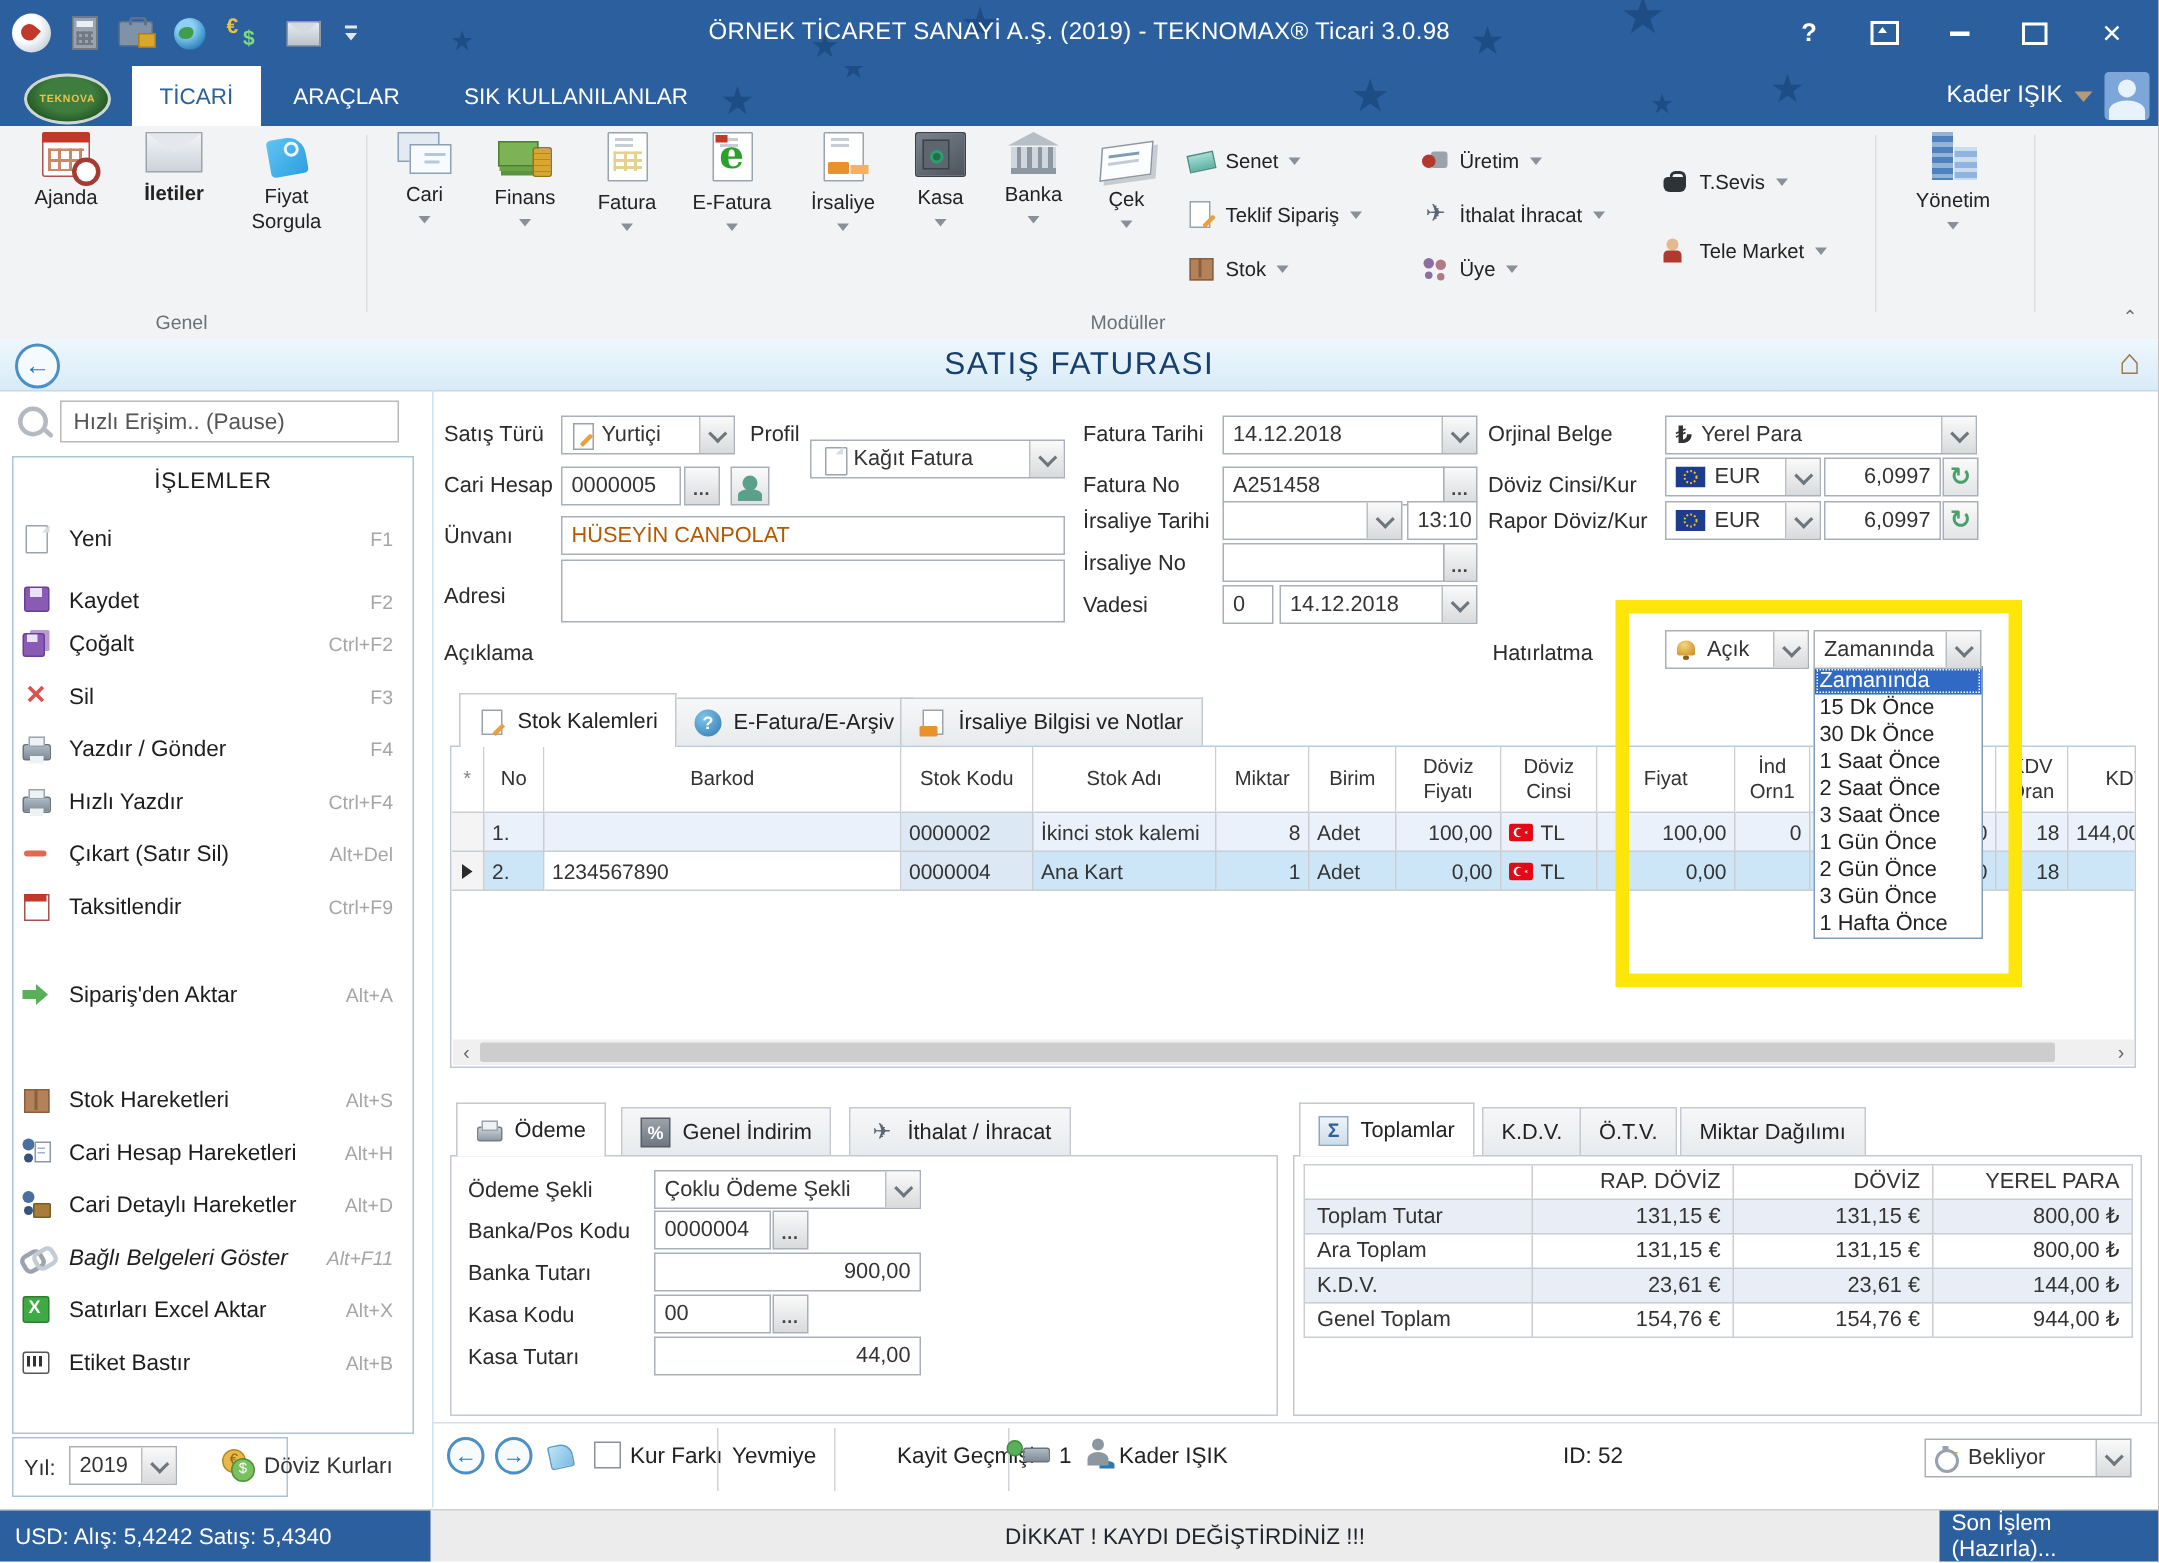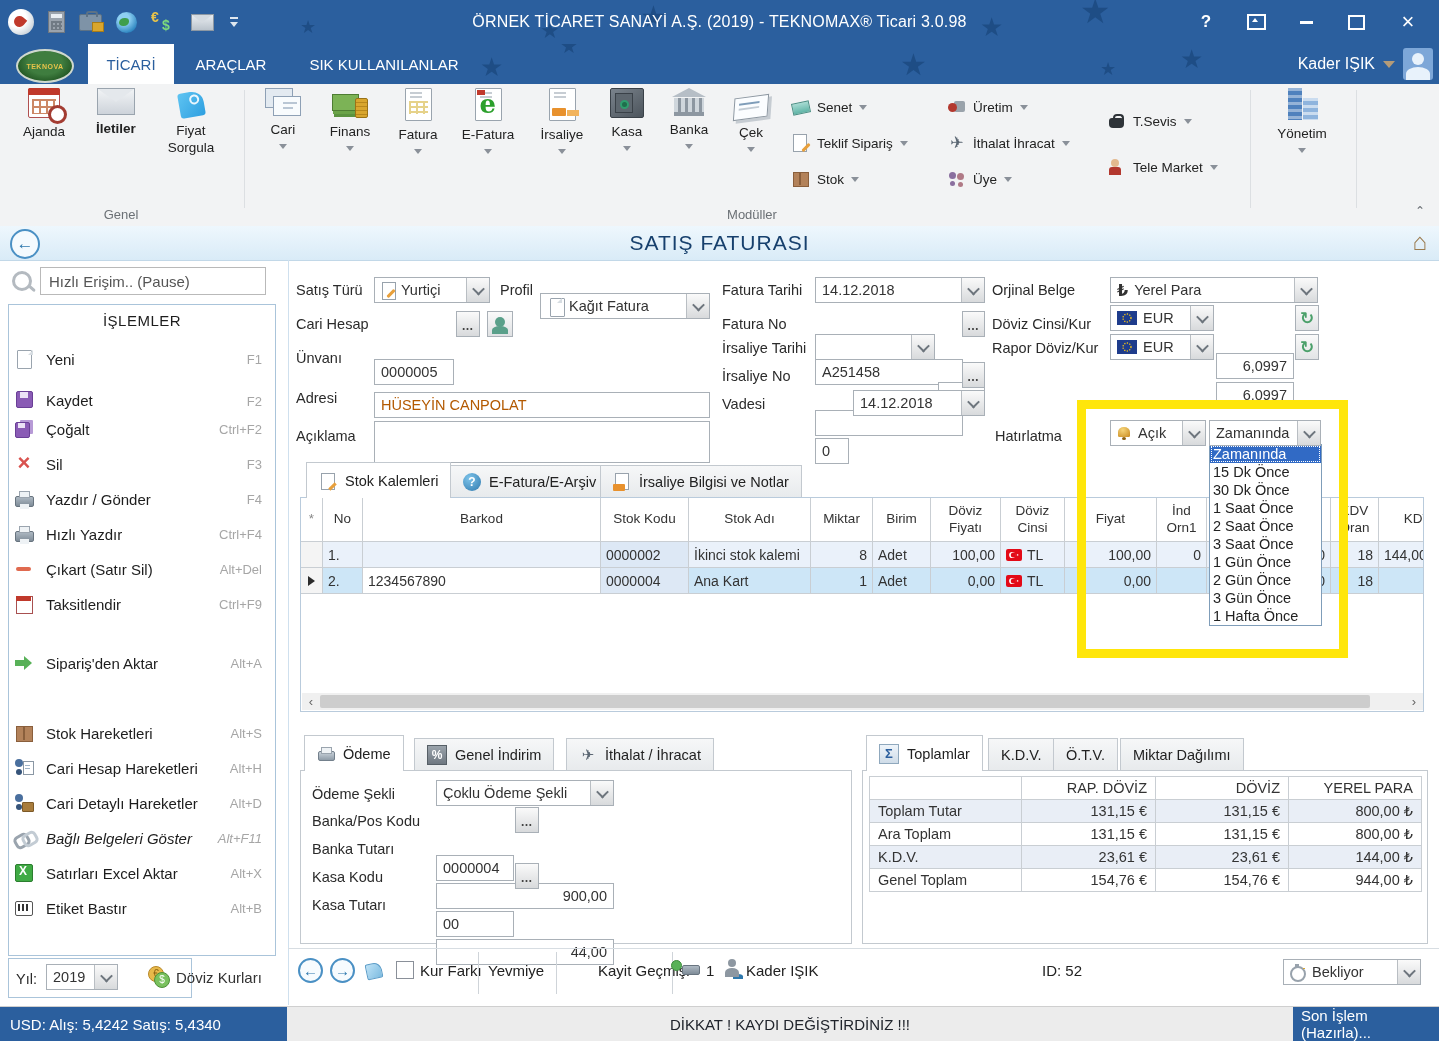--- a/index.html
+++ b/index.html
@@ -169,21 +169,21 @@
   .si-barcode::before{content:"";position:absolute;left:1px;top:3px;width:16px;height:13px;border:1px solid #555;border-radius:2px;background:#fff;}
   .si-barcode::after{content:"";position:absolute;left:4px;top:6px;width:11px;height:7px;
      background:repeating-linear-gradient(90deg,#333 0 2px,transparent 2px 4px);}
   .yearbox{position:absolute;left:8px;top:958px;width:184px;height:40px;border:1px solid #aac4da;box-sizing:border-box;background:#fff;}
   .coins{position:relative;width:20px;height:20px;}
   .coins::before{content:"€";position:absolute;left:0;top:0;width:14px;height:14px;border-radius:50%;background:#e8b94a;border:1px solid #b8892a;color:#8a6010;font-size:10px;text-align:center;line-height:14px;}
   .coins::after{content:"$";position:absolute;left:6px;top:6px;width:14px;height:14px;border-radius:50%;background:#79c15e;border:1px solid #4e8f38;color:#fff;font-size:10px;text-align:center;line-height:14px;}
   
   .flabel{position:absolute;font-size:14.5px;color:#2b2b2b;white-space:nowrap;}
   .inp{position:absolute;border:1px solid #a9b0b7;background:#fff;box-sizing:border-box;height:26px;
-       font:14.5px "Liberation Sans",sans-serif;color:#333;display:flex;align-items:center;padding:0 6px;overflow:hidden;white-space:nowrap;margin-top:48px;}
+       font:14.5px "Liberation Sans",sans-serif;color:#333;display:flex;align-items:center;padding:0 6px;overflow:hidden;white-space:nowrap;}
   .inp.num{justify-content:flex-end;}
   .combo{position:absolute;border:1px solid #a9b0b7;background:#fff;box-sizing:border-box;height:26px;display:flex;align-items:center;overflow:hidden;}
   .combo .val{flex:1;padding:0 6px;font-size:14.5px;color:#333;white-space:nowrap;display:flex;align-items:center;gap:6px;}
   .cbtn{width:22px;height:100%;background:linear-gradient(#fafafa,#d8dadc);border-left:1px solid #b9bec3;display:flex;align-items:center;justify-content:center;flex:none;}
   .chev{width:7px;height:7px;border-right:2px solid #6d757d;border-bottom:2px solid #6d757d;transform:rotate(45deg) translate(-1px,-1px);}
   .dots{position:absolute;height:26px;width:24px;background:linear-gradient(#fafafa,#d8dadc);border:1px solid #a9b0b7;box-sizing:border-box;
         display:flex;align-items:flex-end;justify-content:center;font-weight:bold;color:#444;font-size:12px;letter-spacing:1px;padding-bottom:3px;}
   .refresh{position:absolute;height:26px;width:24px;border:1px solid #a9b0b7;background:linear-gradient(#fafafa,#e2e4e6);box-sizing:border-box;
         display:flex;align-items:center;justify-content:center;color:#4ba06a;font-size:17px;font-weight:bold;}
   .personbtn{position:absolute;height:26px;width:26px;border:1px solid #a9b0b7;background:linear-gradient(#fafafa,#dfe1e3);box-sizing:border-box;display:flex;align-items:center;justify-content:center;}

